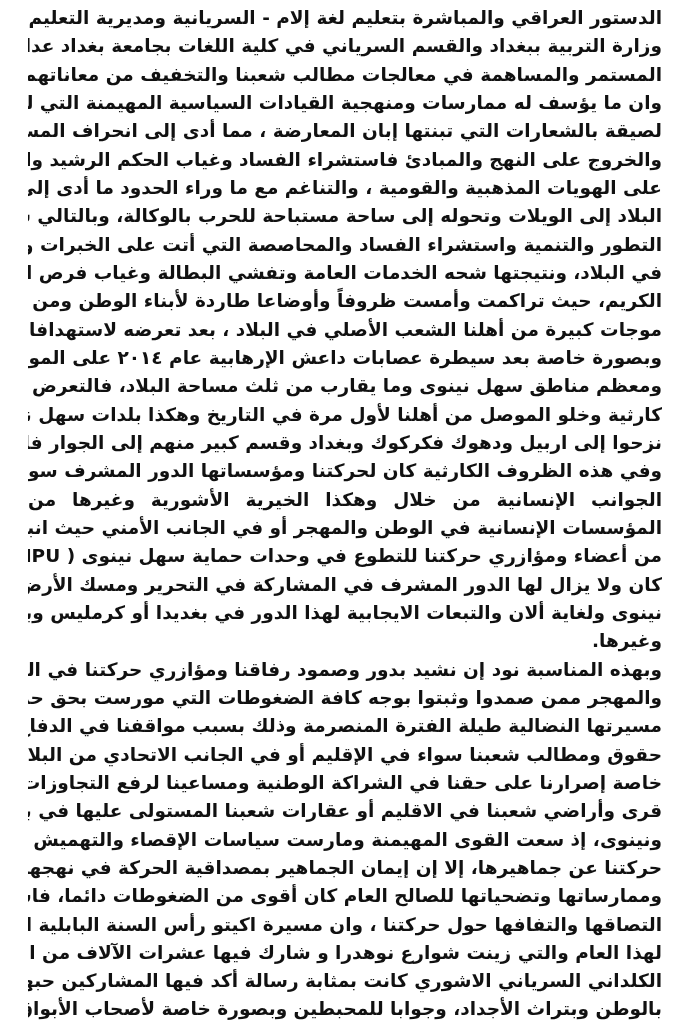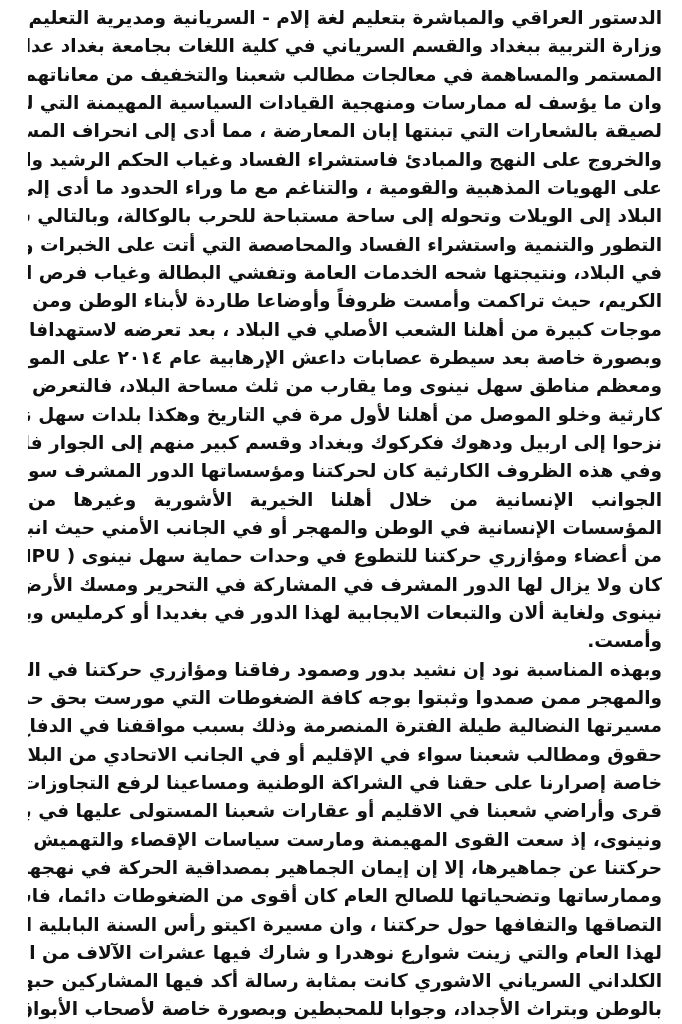--- a/index.html
+++ b/index.html
@@ -61,26 +61,26 @@
     <span class="line">البلاد إلى الويلات  وتحوله  إلى ساحة مستباحة للحرب بالوكالة، وبالتالي شلل</span>
     <span class="line">التطور والتنمية واستشراء الفساد والمحاصصة التي أتت على الخبرات والكفاءات</span>
     <span class="line">في البلاد، ونتيجتها شحه الخدمات العامة وتفشي البطالة وغياب فرص العيش</span>
     <span class="line">الكريم، حيث تراكمت وأمست ظروفاً وأوضاعا طاردة لأبناء الوطن ومن ضمنهم</span>
     <span class="line">موجات كبيرة من أهلنا الشعب الأصلي في البلاد ، بعد تعرضه لاستهدافات الإرهاب</span>
     <span class="line">وبصورة خاصة بعد سيطرة عصابات داعش الإرهابية عام ٢٠١٤ على الموصل</span>
     <span class="line">ومعظم مناطق سهل نينوى وما يقارب من ثلث مساحة البلاد،  فالتعرض لأوضاع</span>
     <span class="line">كارثية وخلو الموصل من أهلنا لأول مرة في التاريخ وهكذا بلدات سهل نينوى، حيث</span>
     <span class="line last">نزحوا إلى اربيل ودهوك فكركوك وبغداد وقسم كبير منهم إلى الجوار فالمهجر.</span>
     <span class="line">وفي هذه الظروف الكارثية كان لحركتنا ومؤسساتها الدور المشرف سواء من</span>
-    <span class="line">الجوانب الإنسانية من خلال أهلنا الخيرية الأشورية وغيرها من</span>
+    <span class="line">الجوانب الإنسانية من خلال وهكذا الخيرية الأشورية وغيرها من</span>
     <span class="line">المؤسسات الإنسانية في الوطن والمهجر  أو في الجانب الأمني حيث انبرى الغيارى</span>
     <span class="line">من أعضاء ومؤازري حركتنا للتطوع في وحدات حماية سهل نينوى ( NPU )  التي</span>
     <span class="line">كان ولا يزال لها الدور المشرف في المشاركة في التحرير ومسك الأرض في سهل</span>
     <span class="line">نينوى ولغاية ألان والتبعات الايجابية لهذا الدور في بغديدا أو كرمليس وبرطلة</span>
-    <span class="line last">وأمست.</span>
+    <span class="line last">وغيرها.</span>
     <span class="line">وبهذه المناسبة نود إن نشيد بدور  وصمود رفاقنا ومؤازري حركتنا في الوطن</span>
     <span class="line">والمهجر ممن صمدوا وثبتوا بوجه كافة الضغوطات التي مورست بحق حركتنا في</span>
     <span class="line">مسيرتها النضالية طيلة الفترة المنصرمة وذلك بسبب مواقفنا في الدفاع عن</span>
     <span class="line">حقوق ومطالب شعبنا سواء في الإقليم أو في الجانب الاتحادي من البلاد، وبصورة</span>
     <span class="line">خاصة إصرارنا على حقنا في الشراكة الوطنية ومساعينا لرفع التجاوزات عن</span>
     <span class="line">قرى وأراضي شعبنا في الاقليم أو عقارات شعبنا المستولى عليها في بغداد</span>
     <span class="line">ونينوى، إذ سعت القوى المهيمنة ومارست سياسات الإقصاء والتهميش بهدف عزل</span>
     <span class="line">حركتنا عن جماهيرها، إلا إن إيمان الجماهير بمصداقية الحركة في نهجها</span>
     <span class="line">وممارساتها وتضحياتها للصالح العام  كان أقوى من الضغوطات دائما،  فاستمر</span>
     <span class="line">التصاقها والتفافها حول حركتنا ،  وان مسيرة اكيتو رأس السنة البابلية الأشورية</span>

